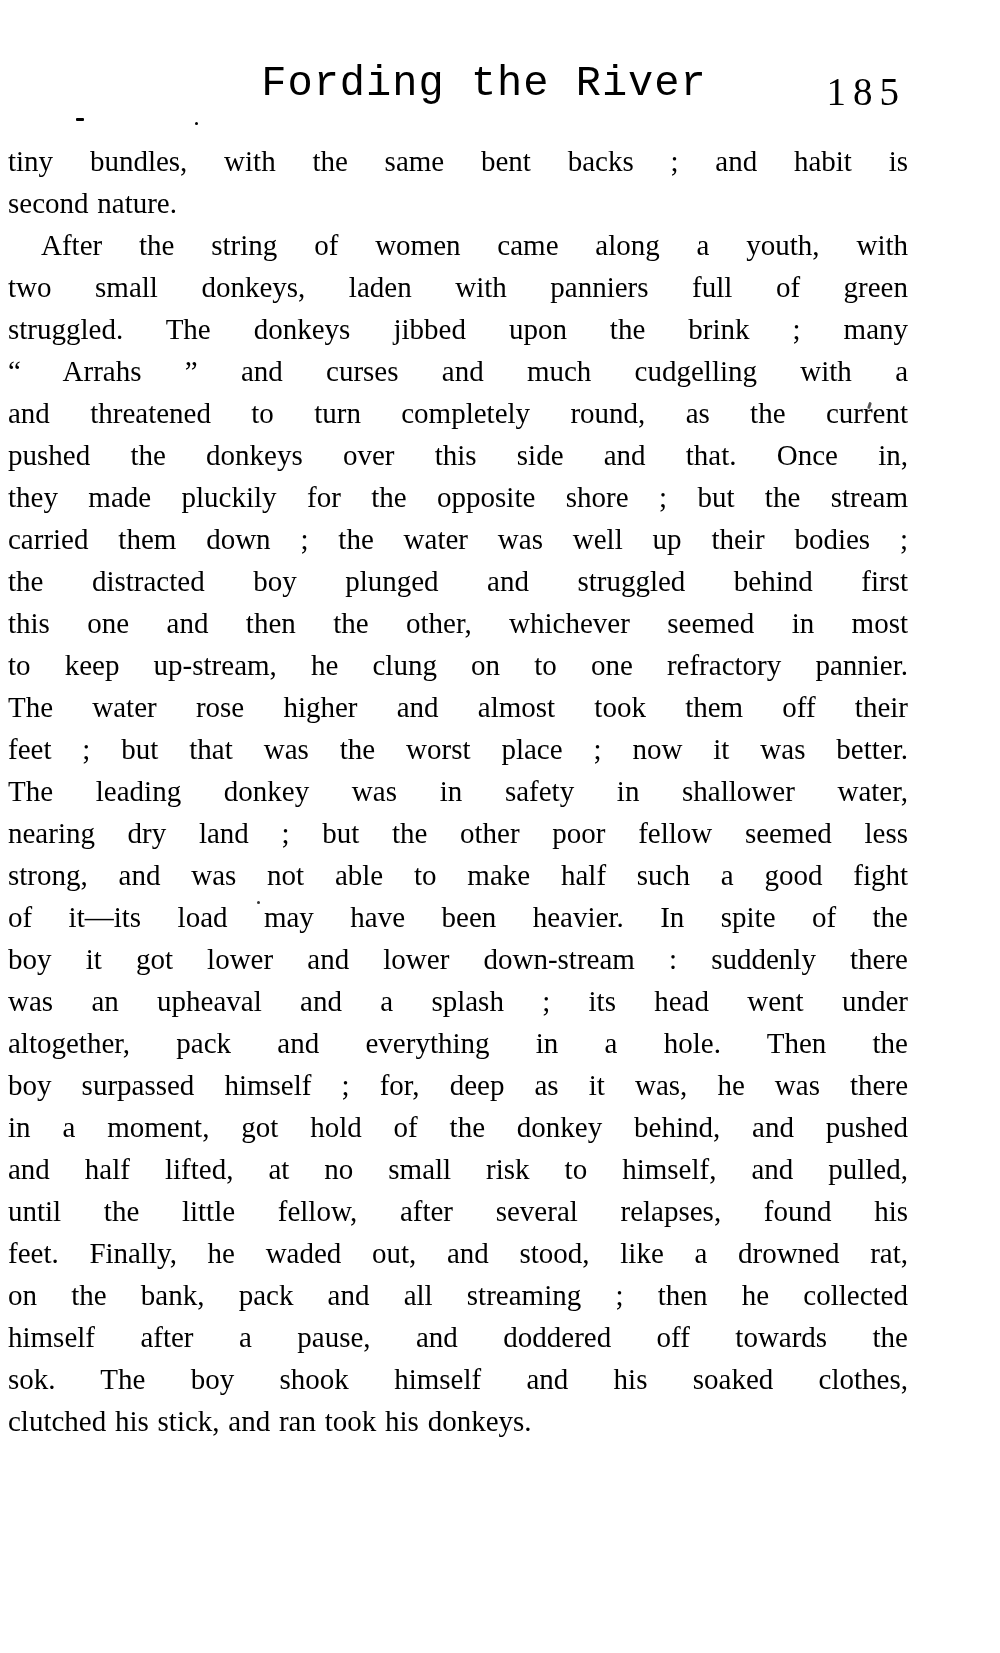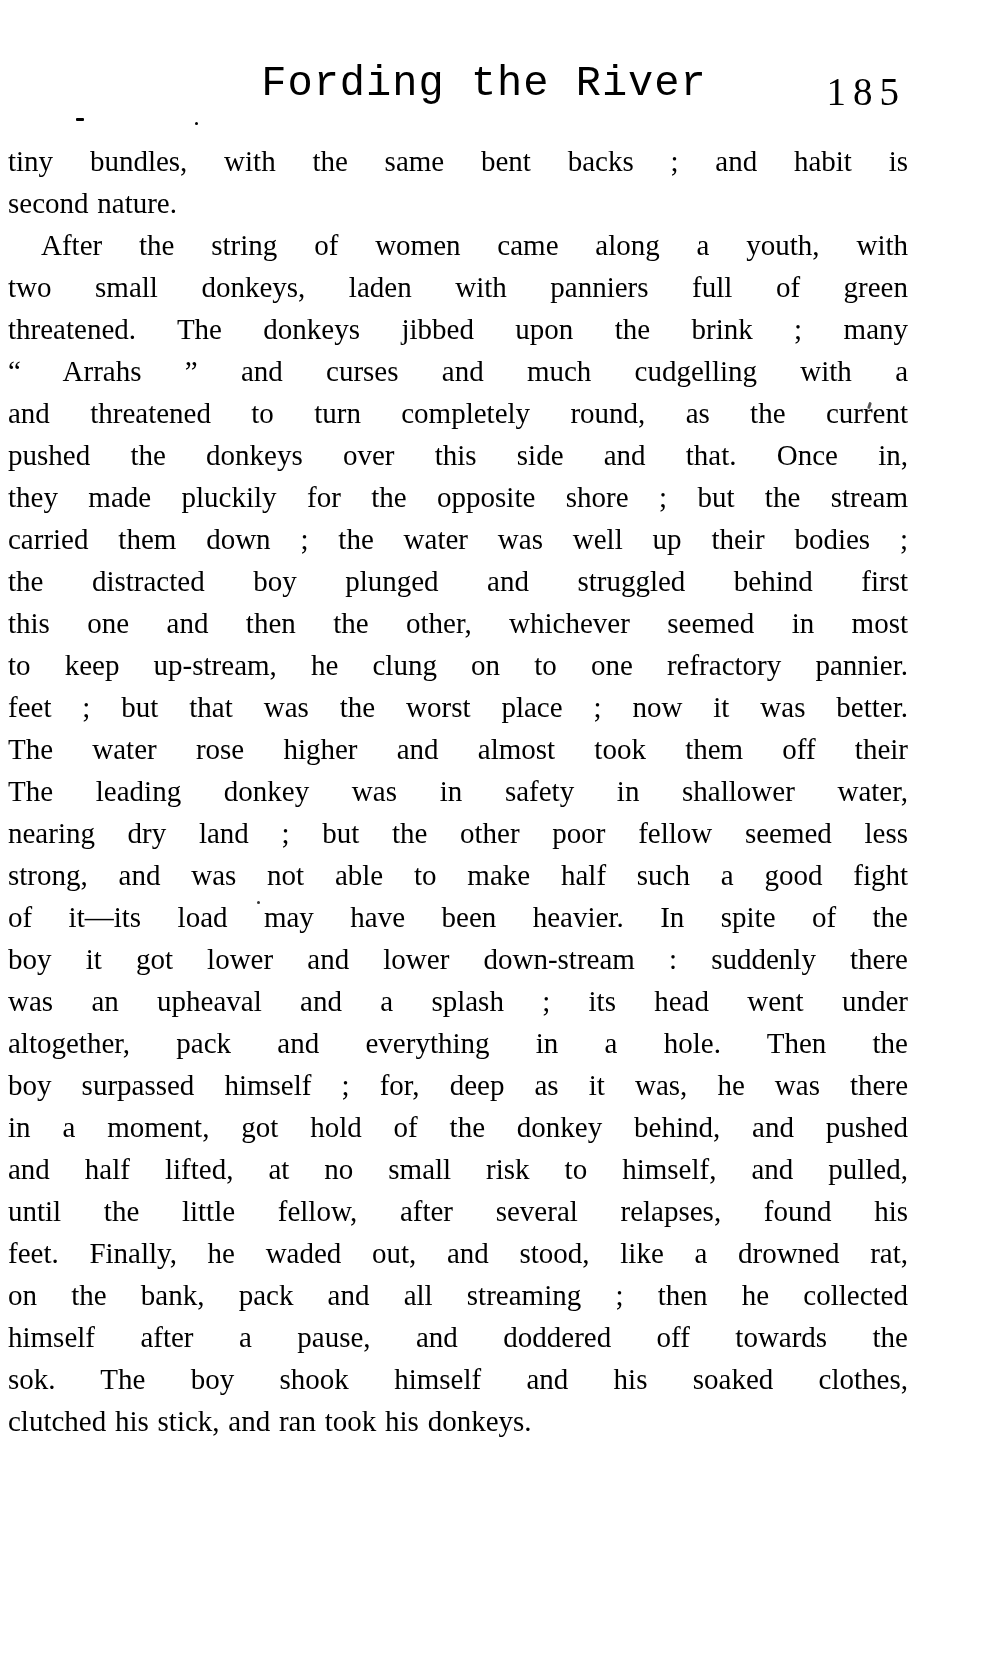--- a/index.html
+++ b/index.html
@@ -76,31 +76,31 @@
   <div class="content">
 
     <div class="running-title">Fording the River</div>
     <div class="page-number">185</div>
 
     <div class="body-text">
       <div class="ln">tiny bundles, with the same bent backs ; and habit is</div>
       <div class="ln end">second nature.</div>
       <div class="ln indent">After the string of women came along a youth, with</div>
       <div class="ln">two small donkeys, laden with panniers full of green</div>
-      <div class="ln">threatened. The donkeys jibbed upon the brink ; many</div>
+      <div class="ln">struggled. The donkeys jibbed upon the brink ; many</div>
       <div class="ln">“ Arrahs ” and curses and much cudgelling with a</div>
       <div class="ln">and threatened to turn completely round, as the current</div>
       <div class="ln">pushed the donkeys over this side and that. Once in,</div>
       <div class="ln">they made pluckily for the opposite shore ; but the stream</div>
       <div class="ln">carried them down ; the water was well up their bodies ;</div>
       <div class="ln">the distracted boy plunged and struggled behind first</div>
       <div class="ln">this one and then the other, whichever seemed in most</div>
       <div class="ln">to keep up-stream, he clung on to one refractory pannier.</div>
+      <div class="ln">The water rose higher and almost took them off their</div>
       <div class="ln">feet ; but that was the worst place ; now it was better.</div>
-      <div class="ln">The water rose higher and almost took them off their</div>
       <div class="ln">The leading donkey was in safety in shallower water,</div>
       <div class="ln">nearing dry land ; but the other poor fellow seemed less</div>
       <div class="ln">strong, and was not able to make half such a good fight</div>
       <div class="ln">of it—its load may have been heavier. In spite of the</div>
       <div class="ln">boy it got lower and lower down-stream : suddenly there</div>
       <div class="ln">was an upheaval and a splash ; its head went under</div>
       <div class="ln">altogether, pack and everything in a hole. Then the</div>
       <div class="ln">boy surpassed himself ; for, deep as it was, he was there</div>
       <div class="ln">in a moment, got hold of the donkey behind, and pushed</div>
       <div class="ln">and half lifted, at no small risk to himself, and pulled,</div>

